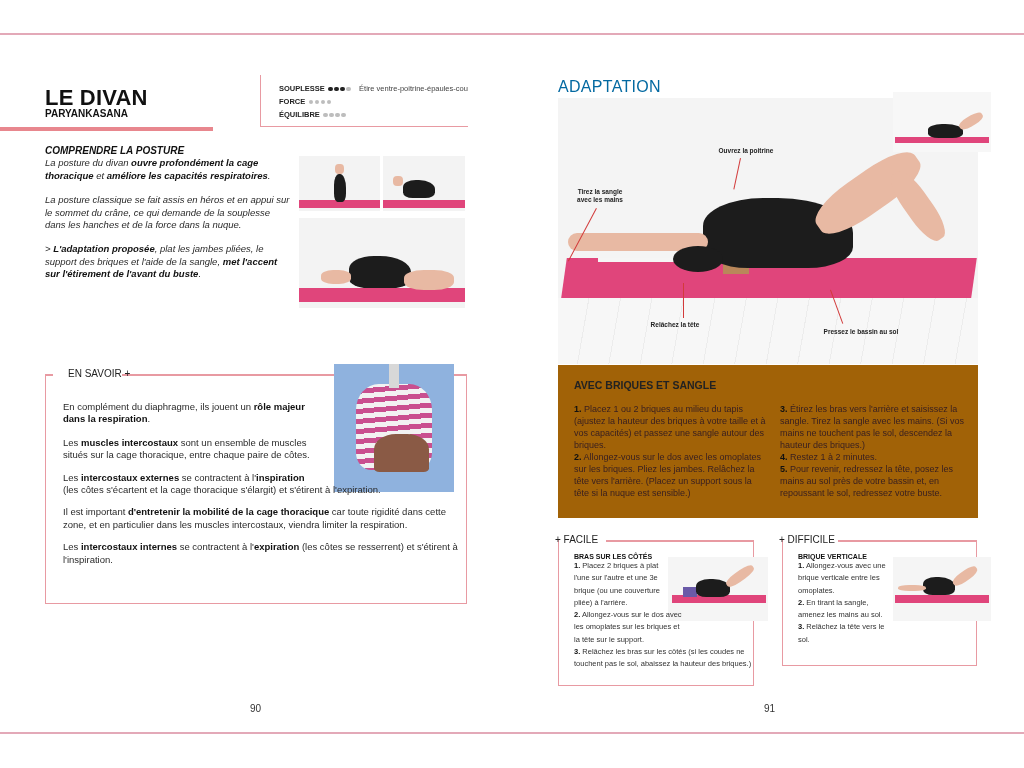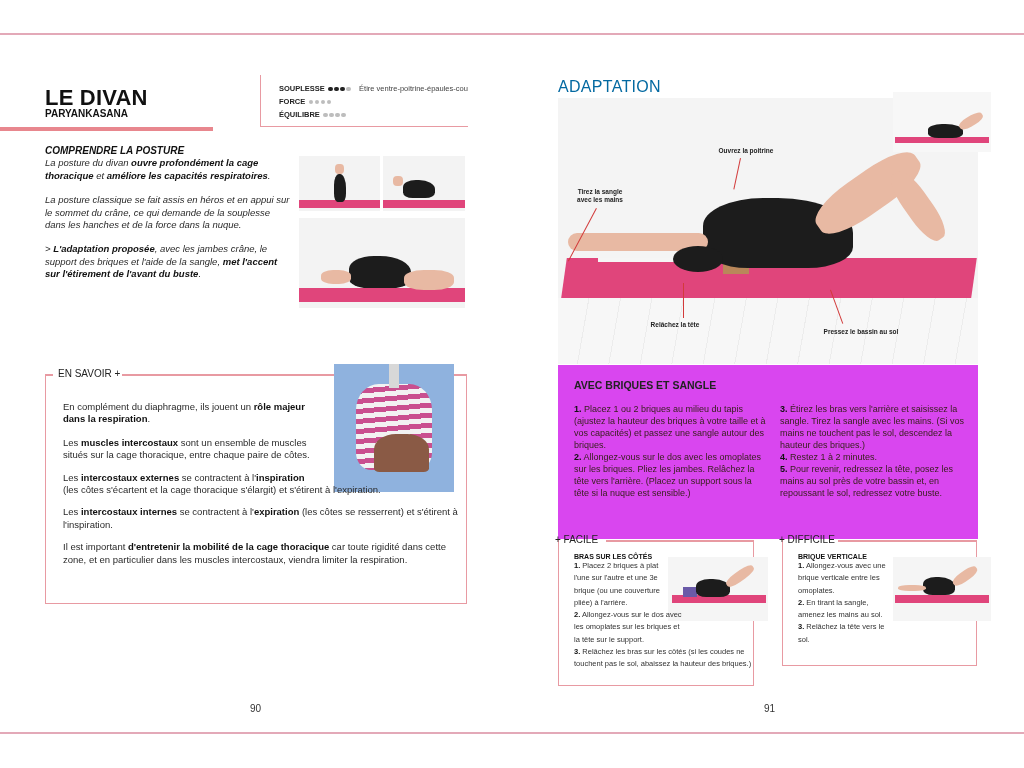--- a/index.html
+++ b/index.html
@@ -26,30 +26,30 @@
   
   .photo { position: absolute; background: #f3f3f3; overflow: hidden; }
   .mat { position: absolute; background: #e0457b; }
   .body-shape { position: absolute; background: #1c1c1c; border-radius: 40% 50% 30% 30%; }
   .skin { position: absolute; background: #e8b9a3; border-radius: 40%; }
 
   
   .savoir-box { left: 45px; top: 374px; width: 422px; height: 230px; border: 1.5px solid #e89aa2; border-top: none; }
   .savoir-top-l { left: 45px; top: 374px; width: 8px; height: 1.5px; background: #e89aa2; }
   .savoir-top-r { left: 122px; top: 374px; width: 345px; height: 1.5px; background: #e89aa2; }
-  .savoir-label { left: 58px; top: 368px; font-size: 10px; color: #222; }
+  .savoir-label { left: 68px; top: 368px; font-size: 10px; color: #222; }
 
   
   .adapt-label { left: 558px; top: 78px; font-size: 16px; color: #0369a1; letter-spacing: 0.3px; }
   .main-photo { left: 558px; top: 98px; width: 420px; height: 266px; background: #f4f4f4; }
   .floor { position: absolute; left: 0; top: 200px; width: 100%; height: 66px; background: repeating-linear-gradient(100deg, #f7f7f7 0 30px, #ececec 30px 31px); }
   .annot { position: absolute; font-size: 6.5px; font-weight: bold; color: #222; text-align: center; line-height: 8px; }
   .arrow { position: absolute; width: 1px; background: #d23a3a; transform-origin: top left; }
 
-  .pink-box { left: 558px; top: 365px; width: 420px; height: 174px; background: #d946ef; }
+  .pink-box { left: 558px; top: 365px; width: 420px; height: 153px; background: #a16207; }
   .pink-title { position: absolute; left: 16px; top: 14px; font-size: 10.5px; font-weight: bold; color: #222; }
   .pink-col { position: absolute; top: 38px; font-size: 9px; line-height: 12px; color: #3a2020; width: 195px; }
 
   .mini-label { font-size: 10px; color: #222; }
   .mini-box { border: 1.5px solid #e89aa2; border-top: none; }
   .mini-title { font-size: 7px; font-weight: bold; color: #111; }
   .mini-txt { font-size: 7.5px; line-height: 12.3px; color: #333; }
 
   .page-num { font-size: 10px; color: #333; }
 </style>
@@ -76,21 +76,21 @@
   <div class="diff-row" style="top:35px;">
     <span>ÉQUILIBRE</span>
     <span><i class="dot off"></i><i class="dot off"></i><i class="dot off"></i><i class="dot off"></i></span>
   </div>
 </div>
 
 <div class="abs txt" style="left:45px; top:145px; width:248px;font-style:italic;">
   <div style="font-weight:bold; color:#111; font-size:10px;">COMPRENDRE LA POSTURE</div>
   <p><span>La posture du divan </span><b>ouvre profondément la cage thoracique</b><span> et </span><b>améliore les capacités respiratoires</b><span>.</span></p>
   <p style="margin-top:12px;">La posture classique se fait assis en héros et en appui sur le sommet du crâne, ce qui demande de la souplesse dans les hanches et de la force dans la nuque.</p>
-  <p style="margin-top:12px;"><span>&gt; </span><b>L'adaptation proposée</b><span>, avec les jambes crâne, le support des briques et l'aide de la sangle, </span><b>met l'accent sur l'étirement de l'avant du buste</b><span>.</span></p>
+  <p style="margin-top:12px;"><span>&gt; </span><b>L'adaptation proposée</b><span>, plat les jambes pliées, le support des briques et l'aide de la sangle, </span><b>met l'accent sur l'étirement de l'avant du buste</b><span>.</span></p>
 </div>
 
 <div class="photo" style="left:299px; top:156px; width:81px; height:55px;">
   <div class="mat" style="left:0; top:44px; width:81px; height:8px;"></div>
   <div class="body-shape" style="left:35px; top:18px; width:12px; height:28px;"></div>
   <div class="skin" style="left:36px; top:8px; width:9px; height:10px;"></div>
 </div>
 <div class="photo" style="left:383px; top:156px; width:82px; height:55px;">
   <div class="mat" style="left:0; top:44px; width:82px; height:8px;"></div>
   <div class="body-shape" style="left:20px; top:24px; width:32px; height:18px;"></div>
@@ -111,22 +111,22 @@
 <div class="photo" style="left:334px; top:364px; width:120px; height:128px; background:#8fb2de;">
   <div style="position:absolute; left:22px; top:20px; width:76px; height:86px; border-radius:30% 30% 20% 20%; background:repeating-linear-gradient(175deg, #f2f2f2 0 5px, #c94f8f 5px 10px);"></div>
   <div style="position:absolute; left:40px; top:70px; width:55px; height:38px; background:#8a5a45; border-radius:40% 40% 10% 10%;"></div>
   <div style="position:absolute; left:55px; top:0; width:10px; height:24px; background:#d8d8d8;"></div>
 </div>
 
 <div class="abs txt" style="left:63px; top:391px; width:400px;">
   <p style="margin-top:10px; width:250px;"><span>En complément du diaphragme, ils jouent un </span><b>rôle majeur dans la respiration</b><span>.</span></p>
   <p style="margin-top:11px; width:250px;"><span>Les </span><b>muscles intercostaux</b><span> sont un ensemble de muscles situés sur la cage thoracique, entre chaque paire de côtes.</span></p>
   <p style="margin-top:10px;"><span>Les </span><b>intercostaux externes</b><span> se contractent à l'</span><b>inspiration</b><br><span>(les côtes s'écartent et la cage thoracique s'élargit) et s'étirent à l'expiration.</span></p>
+  <p style="margin-top:10px;"><span>Il est important </span><b>d'entretenir la mobilité de la cage thoracique</b><span> car toute rigidité dans cette zone, et en particulier dans les muscles intercostaux, viendra limiter la respiration.</span></p>
   <p style="margin-top:10px;"><span>Les </span><b>intercostaux internes</b><span> se contractent à l'</span><b>expiration</b><span> (les côtes se resserrent) et s'étirent à l'inspiration.</span></p>
-  <p style="margin-top:10px;"><span>Il est important </span><b>d'entretenir la mobilité de la cage thoracique</b><span> car toute rigidité dans cette zone, et en particulier dans les muscles intercostaux, viendra limiter la respiration.</span></p>
 </div>
 
 <div class="abs page-num" style="left:250px; top:703px;text-align:right;">90</div>
 
 <div class="abs main-photo">
   <div class="floor"></div>
   <div class="mat" style="left:6px; top:160px; width:410px; height:40px; transform:skewX(-8deg);"></div>
   <div style="position:absolute; left:40px; top:160px; width:150px; height:4px; background:#f5f5f5;"></div>
   <div style="position:absolute; left:165px; top:152px; width:26px; height:24px; background:#b9875a;"></div>
   <div class="body-shape" style="left:145px; top:100px; width:150px; height:70px;"></div>

